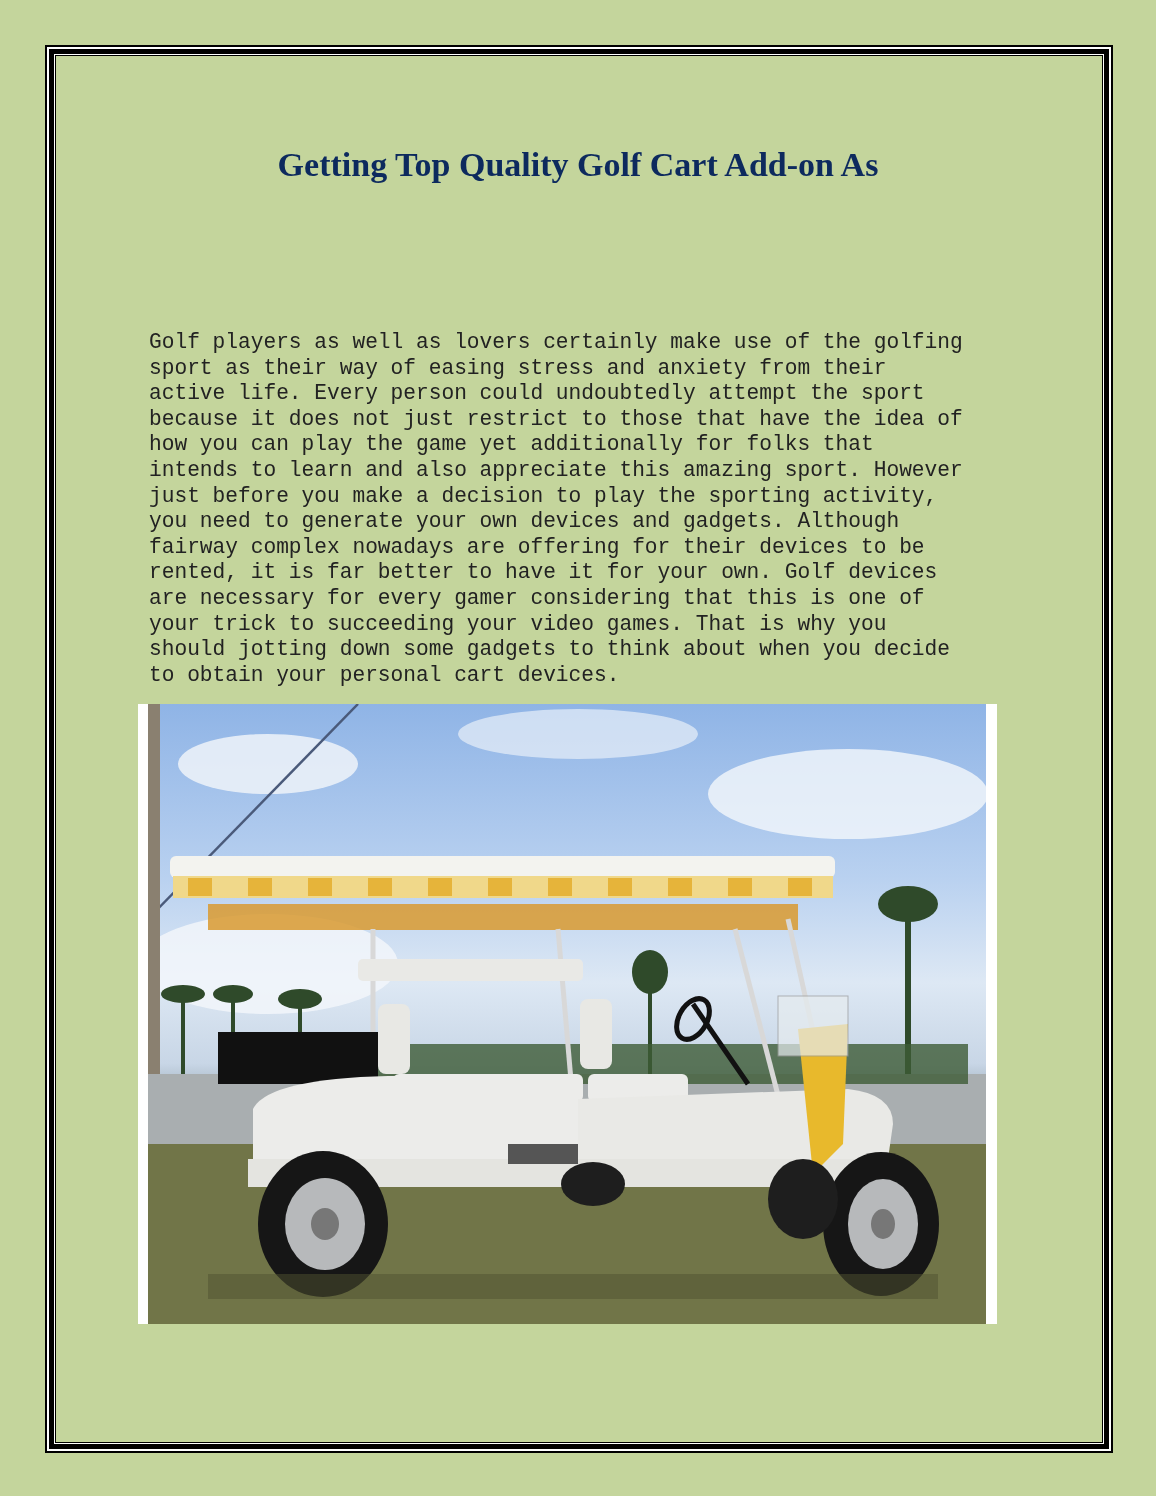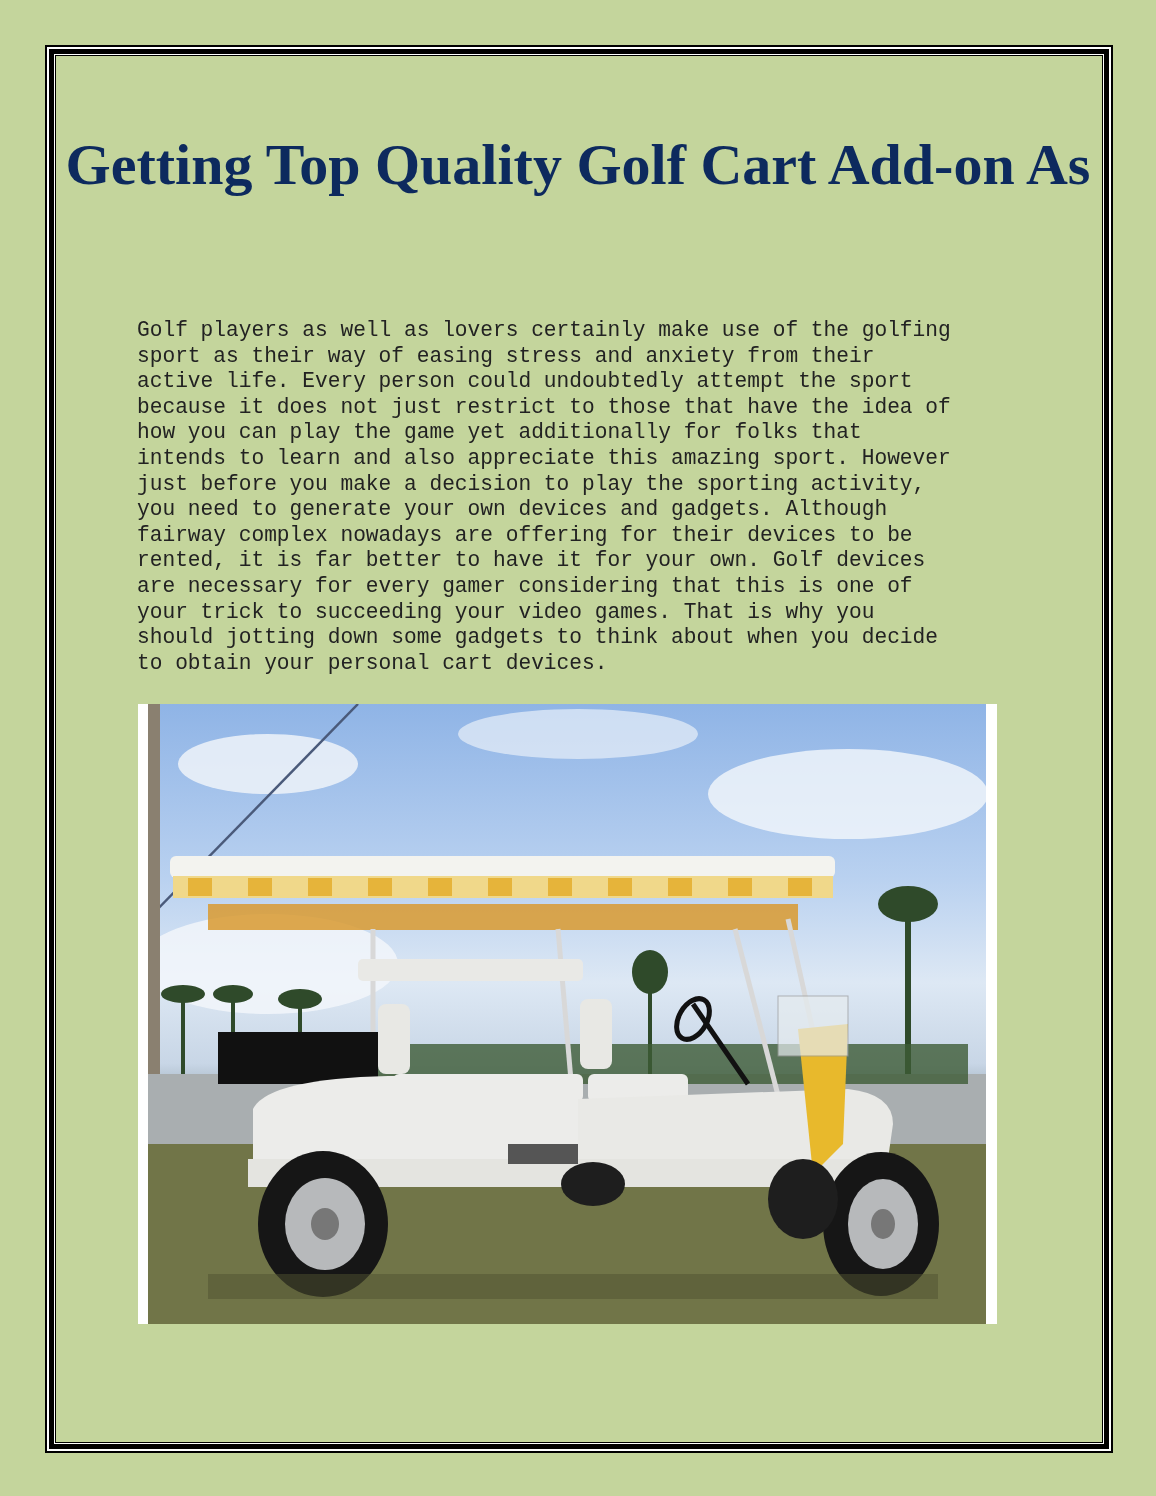--- a/index.html
+++ b/index.html
@@ -34,35 +34,35 @@
     border: 1px solid #000;
     background: #c4d59c;
   }
   .title {
     position: absolute;
     left: 60px; width: 1036px;
     top: 138px;
     text-align: center;
     font-family: "Liberation Serif", serif;
     font-weight: bold;
-    font-size: 58px;
+    font-size: 34px;
     line-height: 54px;
     color: #0d2a5e;
     margin: 0;
   }
   .body-text {
     position: absolute;
     left: 137px; top: 318px;
     width: 900px;
     font-family: "Liberation Mono", monospace;
     font-size: 21.2px;
     line-height: 25.6px;
     color: #222;
     white-space: pre;
-    margin: 0;
+    margin: 12px;
   }
   .photo-wrap {
     position: absolute;
     left: 138px; top: 704px;
     width: 859px; height: 620px;
     background: #fff;
   }
   .photo {
     position: absolute;
     left: 10px; top: 0;

